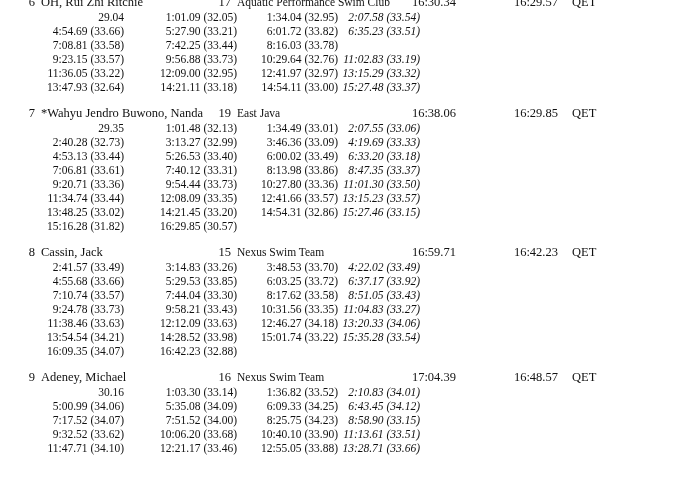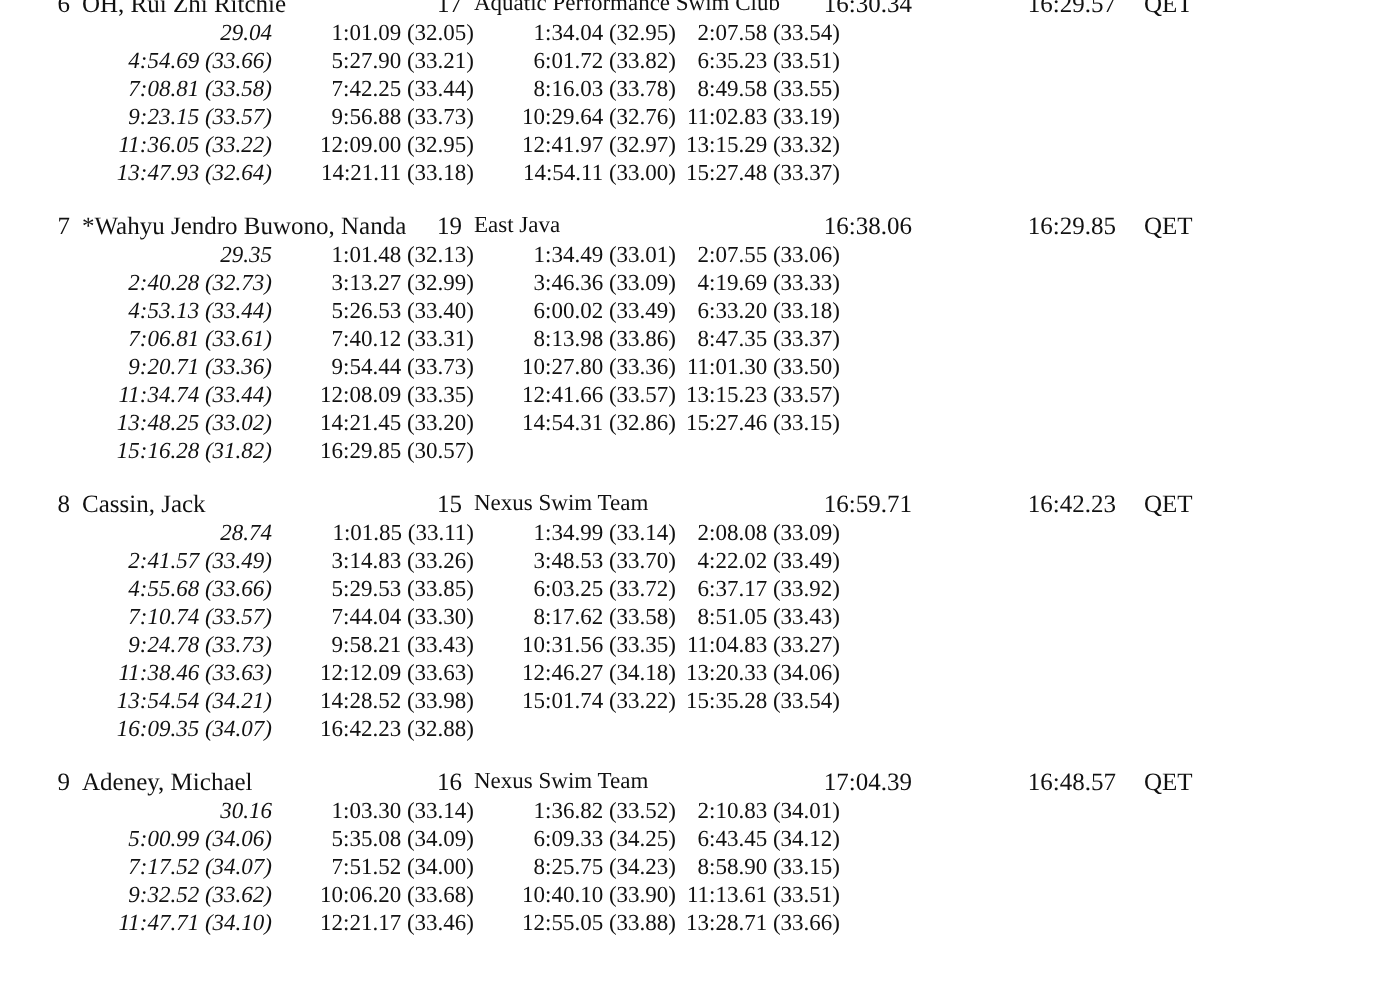--- a/index.html
+++ b/index.html
@@ -43,24 +43,24 @@
     position: relative;
     height: 14px;
   }
   .row span {
     position: absolute;
     top: 0;
     white-space: nowrap;
     text-align: right;
     font-size: 11.5px;
   }
-  .c0 { left: 20px; width: 116px; font-style: italic; }
+  .c0 { left: 8px; width: 116px; }
   .c1 { left: 120px; width: 117px; }
   .c2 { left: 220px; width: 118px; }
-  .c3 { left: 320px; width: 100px; }
+  .c3 { left: 320px; width: 100px; font-style: italic; }
   .gap { height: 11px; }
 </style>
 </head>
 <body>
 
 <div id="doc">
     <div class="entry">
       <div class="head">
         <span class="place">6</span>
         <span class="name">OH, Rui Zhi Ritchie</span>
@@ -79,21 +79,20 @@
       <div class="row">
         <span class="c0">4:54.69 (33.66)</span>
         <span class="c1">5:27.90 (33.21)</span>
         <span class="c2">6:01.72 (33.82)</span>
         <span class="c3">6:35.23 (33.51)</span>
       </div>
       <div class="row">
         <span class="c0">7:08.81 (33.58)</span>
         <span class="c1">7:42.25 (33.44)</span>
         <span class="c2">8:16.03 (33.78)</span>
-        <span class="c3">8:49.58 (33.55)</span>
       </div>
       <div class="row">
         <span class="c0">9:23.15 (33.57)</span>
         <span class="c1">9:56.88 (33.73)</span>
         <span class="c2">10:29.64 (32.76)</span>
         <span class="c3">11:02.83 (33.19)</span>
       </div>
       <div class="row">
         <span class="c0">11:36.05 (33.22)</span>
         <span class="c1">12:09.00 (32.95)</span>
@@ -172,26 +171,20 @@
       <div class="head">
         <span class="place">8</span>
         <span class="name">Cassin, Jack</span>
         <span class="age">15</span>
         <span class="team">Nexus Swim Team</span>
         <span class="seed">16:59.71</span>
         <span class="final">16:42.23</span>
         <span class="std">QET</span>
       </div>
       <div class="row">
-        <span class="c0">28.74</span>
-        <span class="c1">1:01.85 (33.11)</span>
-        <span class="c2">1:34.99 (33.14)</span>
-        <span class="c3">2:08.08 (33.09)</span>
-      </div>
-      <div class="row">
         <span class="c0">2:41.57 (33.49)</span>
         <span class="c1">3:14.83 (33.26)</span>
         <span class="c2">3:48.53 (33.70)</span>
         <span class="c3">4:22.02 (33.49)</span>
       </div>
       <div class="row">
         <span class="c0">4:55.68 (33.66)</span>
         <span class="c1">5:29.53 (33.85)</span>
         <span class="c2">6:03.25 (33.72)</span>
         <span class="c3">6:37.17 (33.92)</span>

